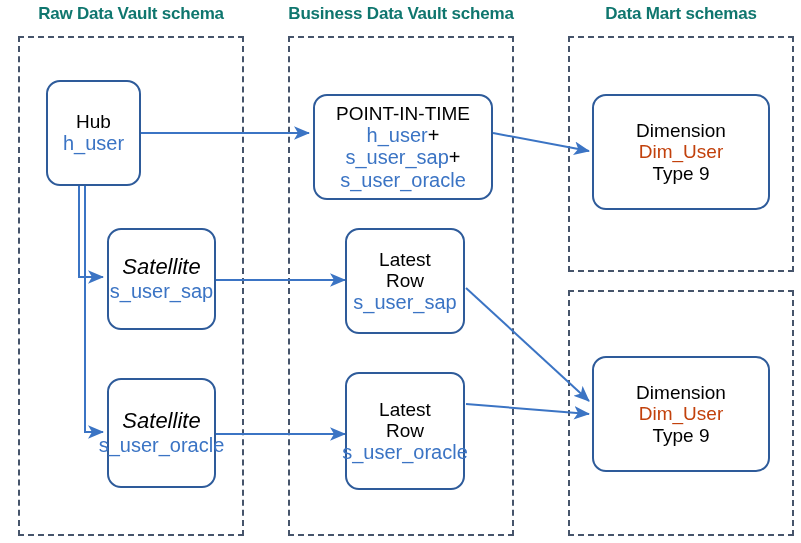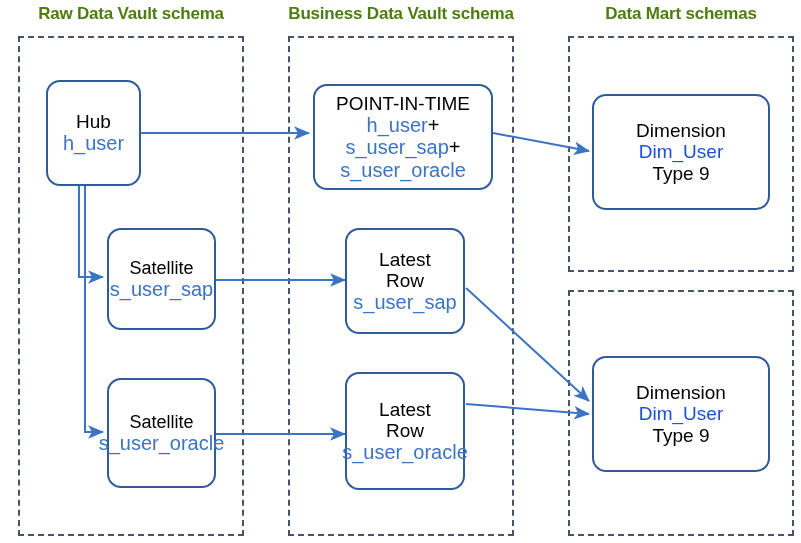--- a/index.html
+++ b/index.html
@@ -14,21 +14,21 @@
     position: relative;
     width: 801px;
     height: 543px;
     background: #ffffff;
     overflow: hidden;
   }
   .col-title {
     position: absolute;
     font-weight: bold;
     font-size: 17px;
-    color: #4d7c0f;
+    color: #0f766e;
     text-align: center;
     white-space: nowrap;
     letter-spacing: -0.2px;
   }
   .schema-zone {
     position: absolute;
     border: 2px dashed #46546b;
     box-sizing: border-box;
   }
   .node {
@@ -42,31 +42,32 @@
     align-items: center;
     justify-content: center;
     text-align: center;
     line-height: 1.12;
   }
   .node .main {
     color: #000000;
     font-size: 19px;
   }
   .node .main.small {
-    font-size: 18px;
+    font-size: 22px;
+    font-style: italic;
   }
   .node .sub {
     color: #3b74c4;
     font-size: 20px;
   }
   .node .sub .plus {
     color: #000000;
   }
   .node .dim-name {
-    color: #1d4ed8;
+    color: #c2410c;
     font-size: 19px;
   }
   svg.wires {
     position: absolute;
     left: 0;
     top: 0;
     width: 801px;
     height: 543px;
     pointer-events: none;
   }
@@ -101,21 +102,21 @@
       <path d="M466,288 L589,401"></path>
       <path d="M466,404 L589,414"></path>
     </g>
   </svg>
 
   <div class="node" style="left:46px; top:80px; width:95px; height:106px;text-align:center;">
     <div class="main">Hub</div>
     <div class="sub">h_user</div>
   </div>
 
-  <div class="node" style="left:313px; top:84px; width:180px; height:106px;">
+  <div class="node" style="left:313px; top:94px; width:180px; height:106px;">
     <div class="main">POINT-IN-TIME</div>
     <div class="sub"><span>h_user</span><span class="plus">+</span></div>
     <div class="sub"><span>s_user_sap</span><span class="plus">+</span></div>
     <div class="sub">s_user_oracle</div>
   </div>
 
   <div class="node" style="left:592px; top:94px; width:178px; height:116px;">
     <div class="main">Dimension</div>
     <div class="dim-name">Dim_User</div>
     <div class="main">Type 9</div>

